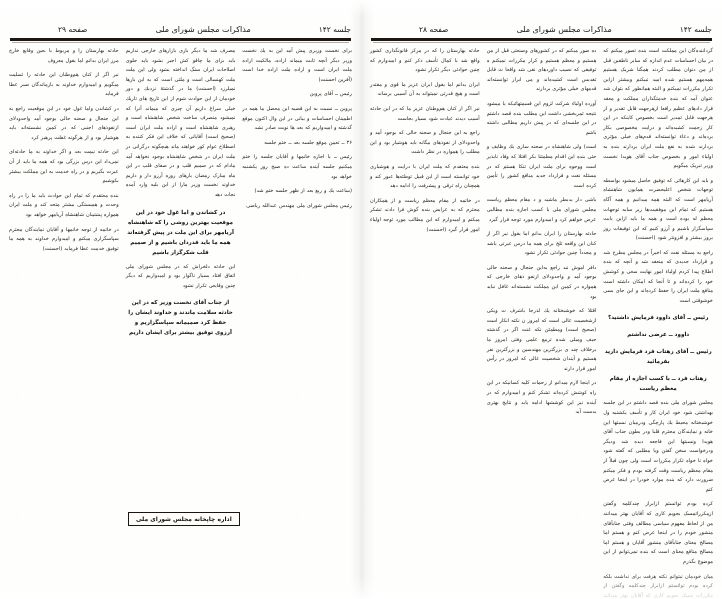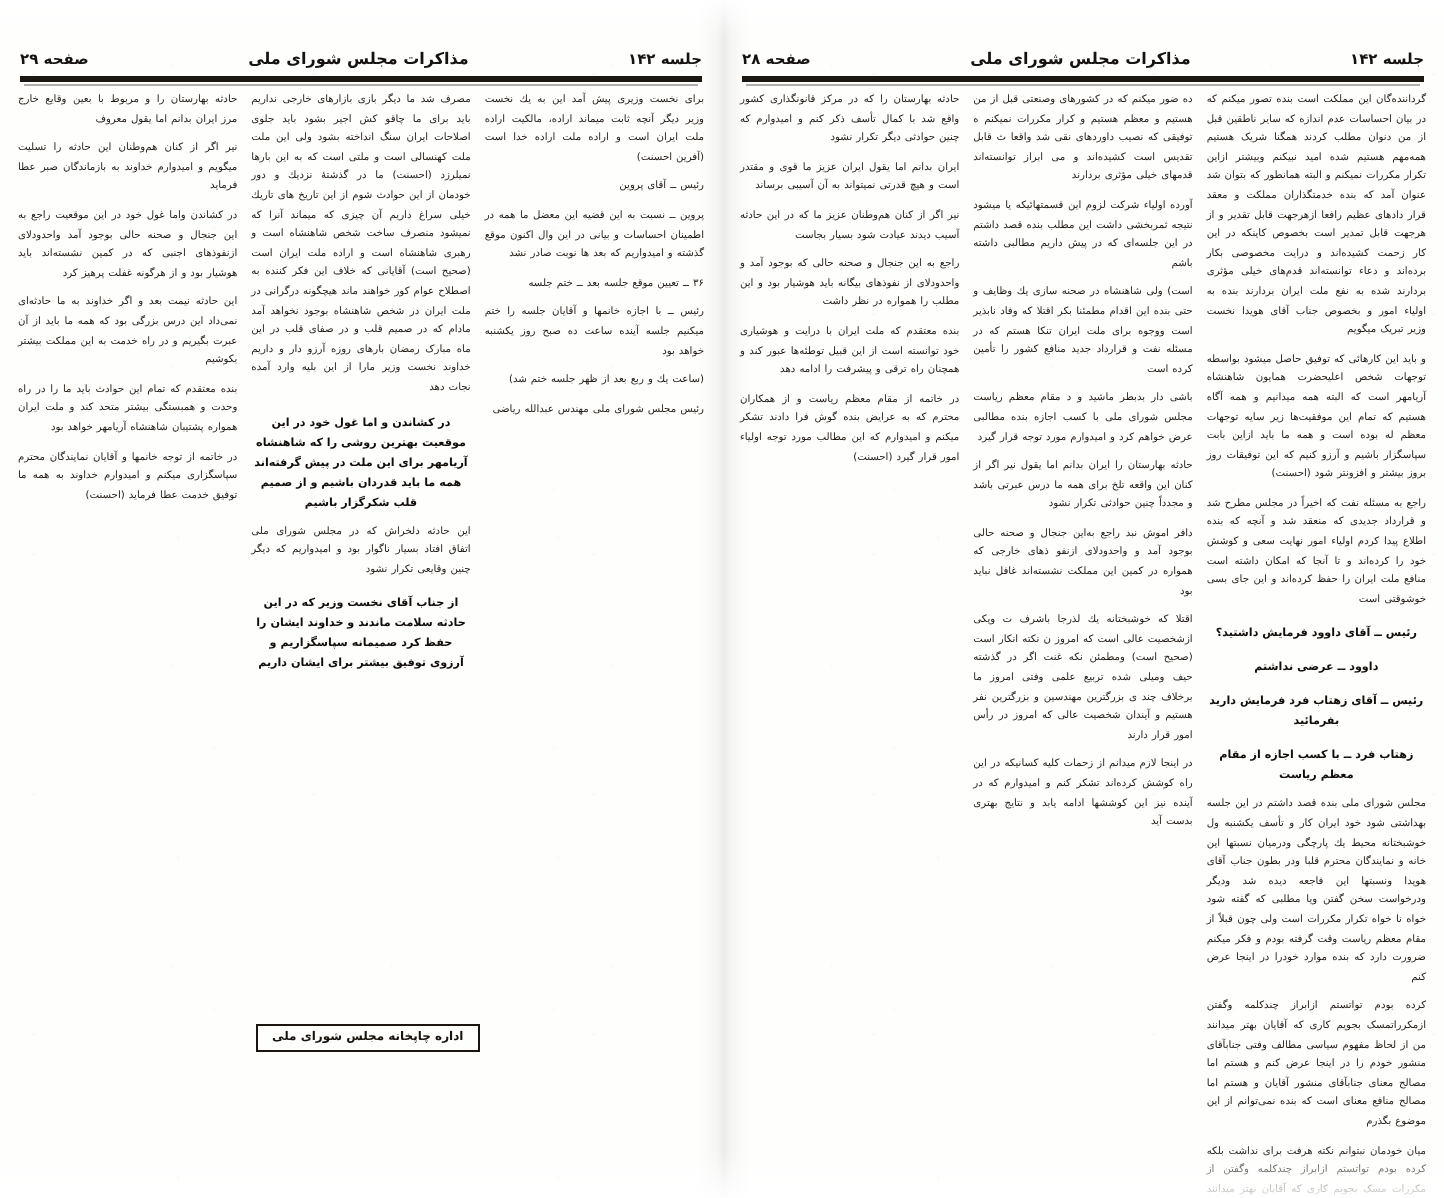--- a/index.html
+++ b/index.html
@@ -60,24 +60,25 @@
     left: 10px;
     right: 10px;
     height: 18px;
     display: flex;
     align-items: center;
     justify-content: space-between;
     direction: rtl;
   }
   .runhead span {
     font-size: 7.5px;
-    font-weight: bold;
+    font-weight: normal;
     color: #15120f;
     letter-spacing: .2px;
     white-space: nowrap;
+    margin-left: 48px;
   }
   .runhead .rh-center { font-size: 8px; }
 
   .rule {
     position: absolute;
     top: 38px;
     left: 10px;
     right: 10px;
     height: 2.5px;
     background: #1b1712;

